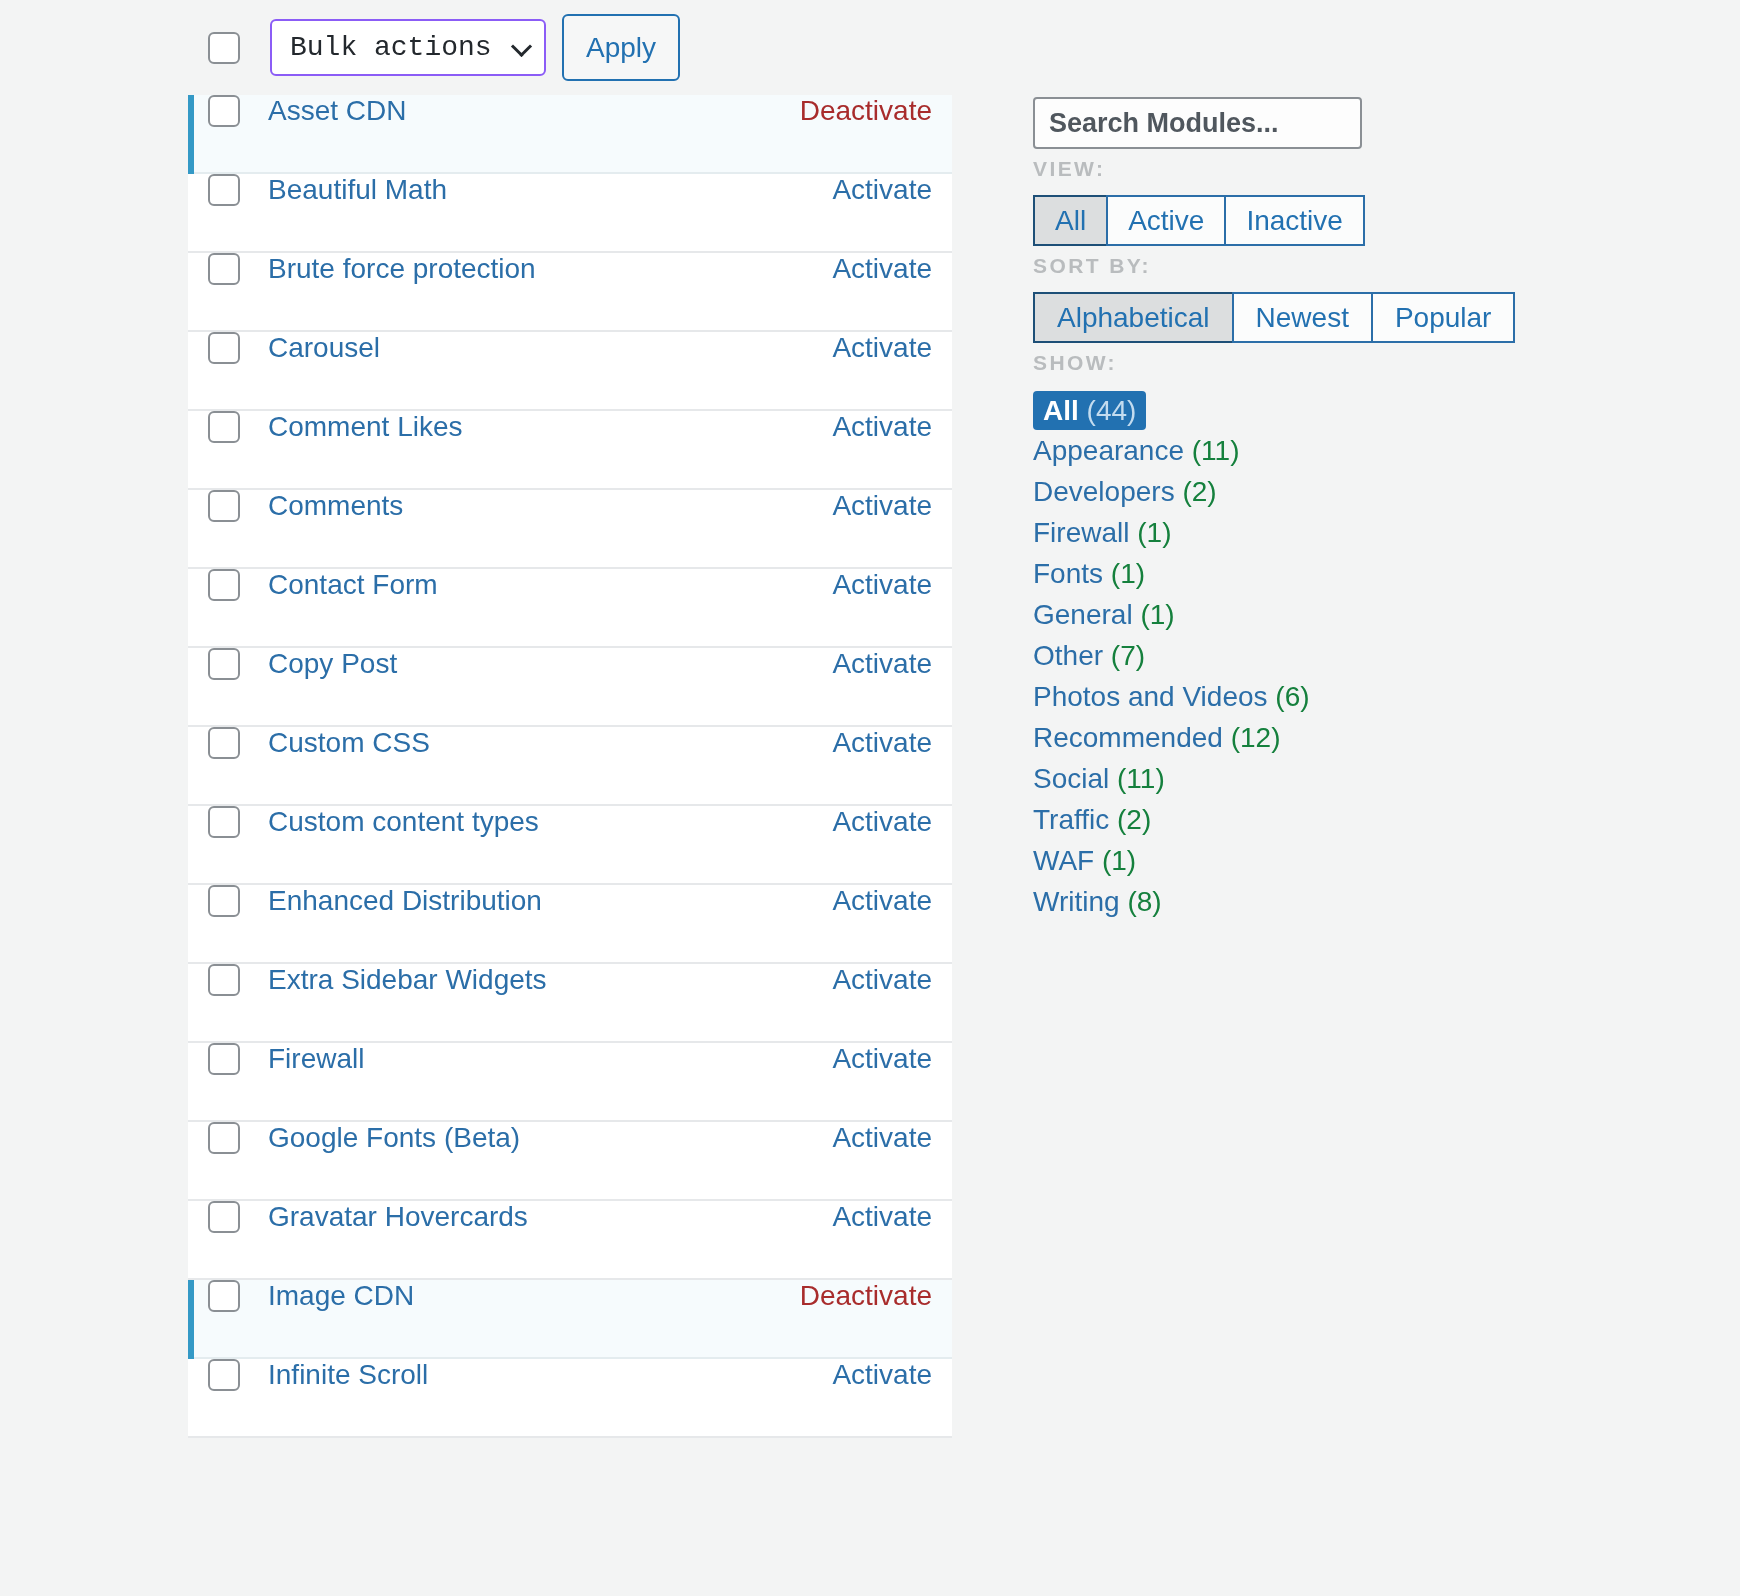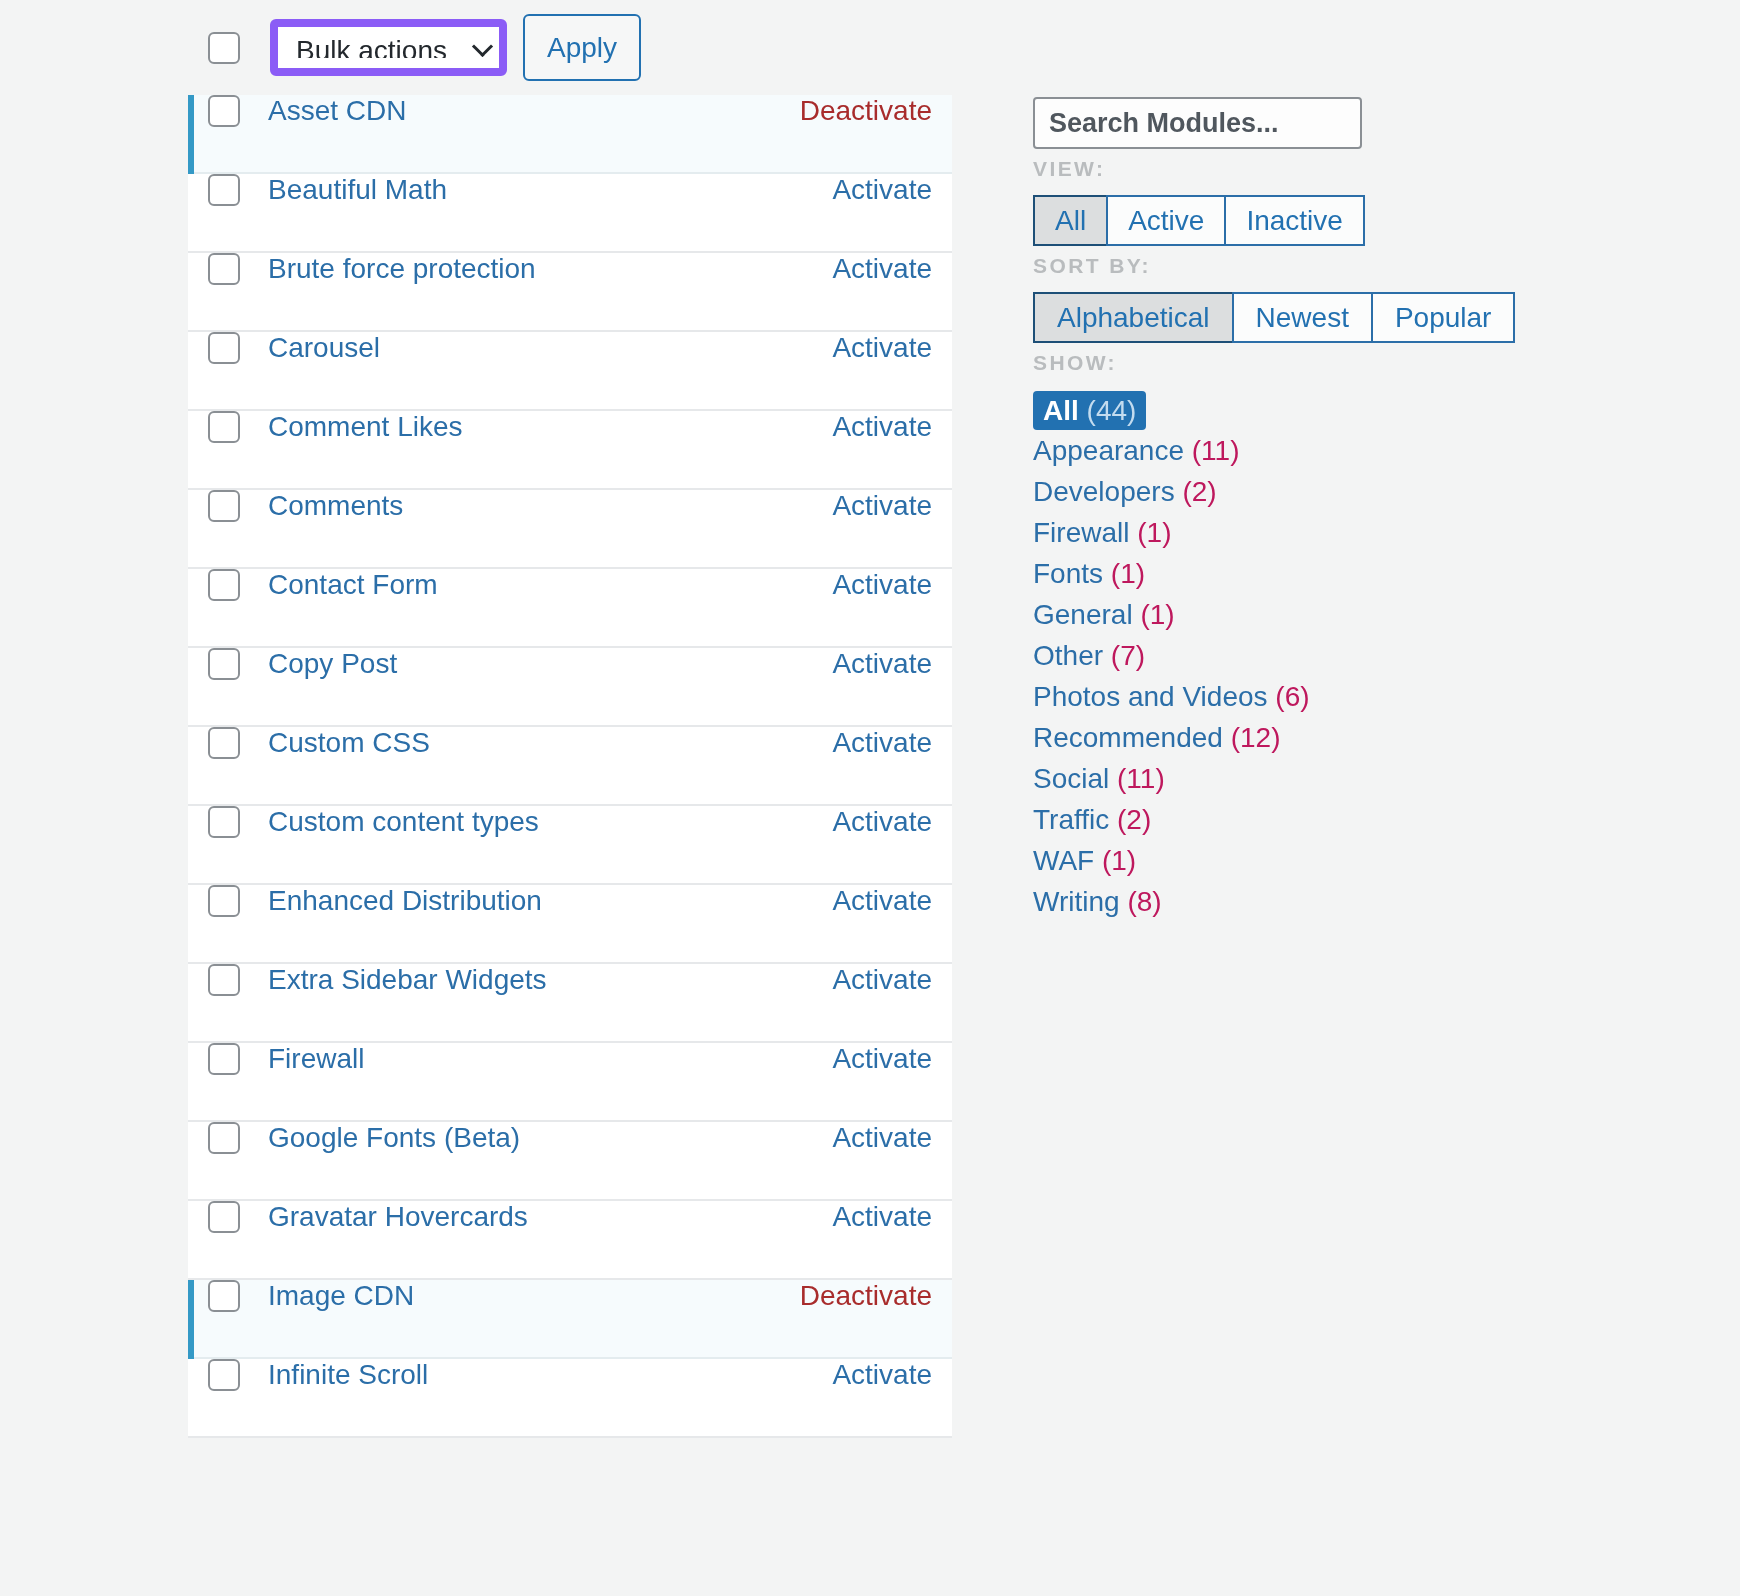--- a/index.html
+++ b/index.html
@@ -39,25 +39,25 @@
   }
   .bulk-bar .cb { margin-left: 20px; }
 
   .select-wrap {
     margin-left: 30px;
     position: relative;
   }
   .bulk-select {
     appearance: none;
     -webkit-appearance: none;
-    border: 8px solid #8b5cf6;
+    border: 2px solid #8b5cf6;
     border-radius: 6px;
     background: #fff;
     color: #23282d;
-    font-family: Liberation Sans, sans-serif;
+    font-family: Liberation Mono, monospace;
     font-size: 28px;
     padding: 10px 52px 10px 18px;
     height: 57px;
     line-height: 1;
     cursor: pointer;
   }
   .sel-chev {
     position: absolute;
     right: 17px; top: 50%;
     width: 15px; height: 15px;
@@ -179,21 +179,21 @@
     list-style: none;
     padding: 0;
   }
   .cat-item {
     font-size: 28px;
     color: #2b6ea8;
     line-height: 41px;
     cursor: pointer;
     white-space: nowrap;
   }
-  .cat-item .count { color: #be185d; }
+  .cat-item .count { color: #15803d; }
   .cat-item.selected {
     display: inline-block;
     background: #2271b1;
     border-radius: 4px;
     padding: 1px 10px;
     color: #ffffff;
     font-weight: bold;
     line-height: 37px;
   }
   .cat-item.selected .count {

